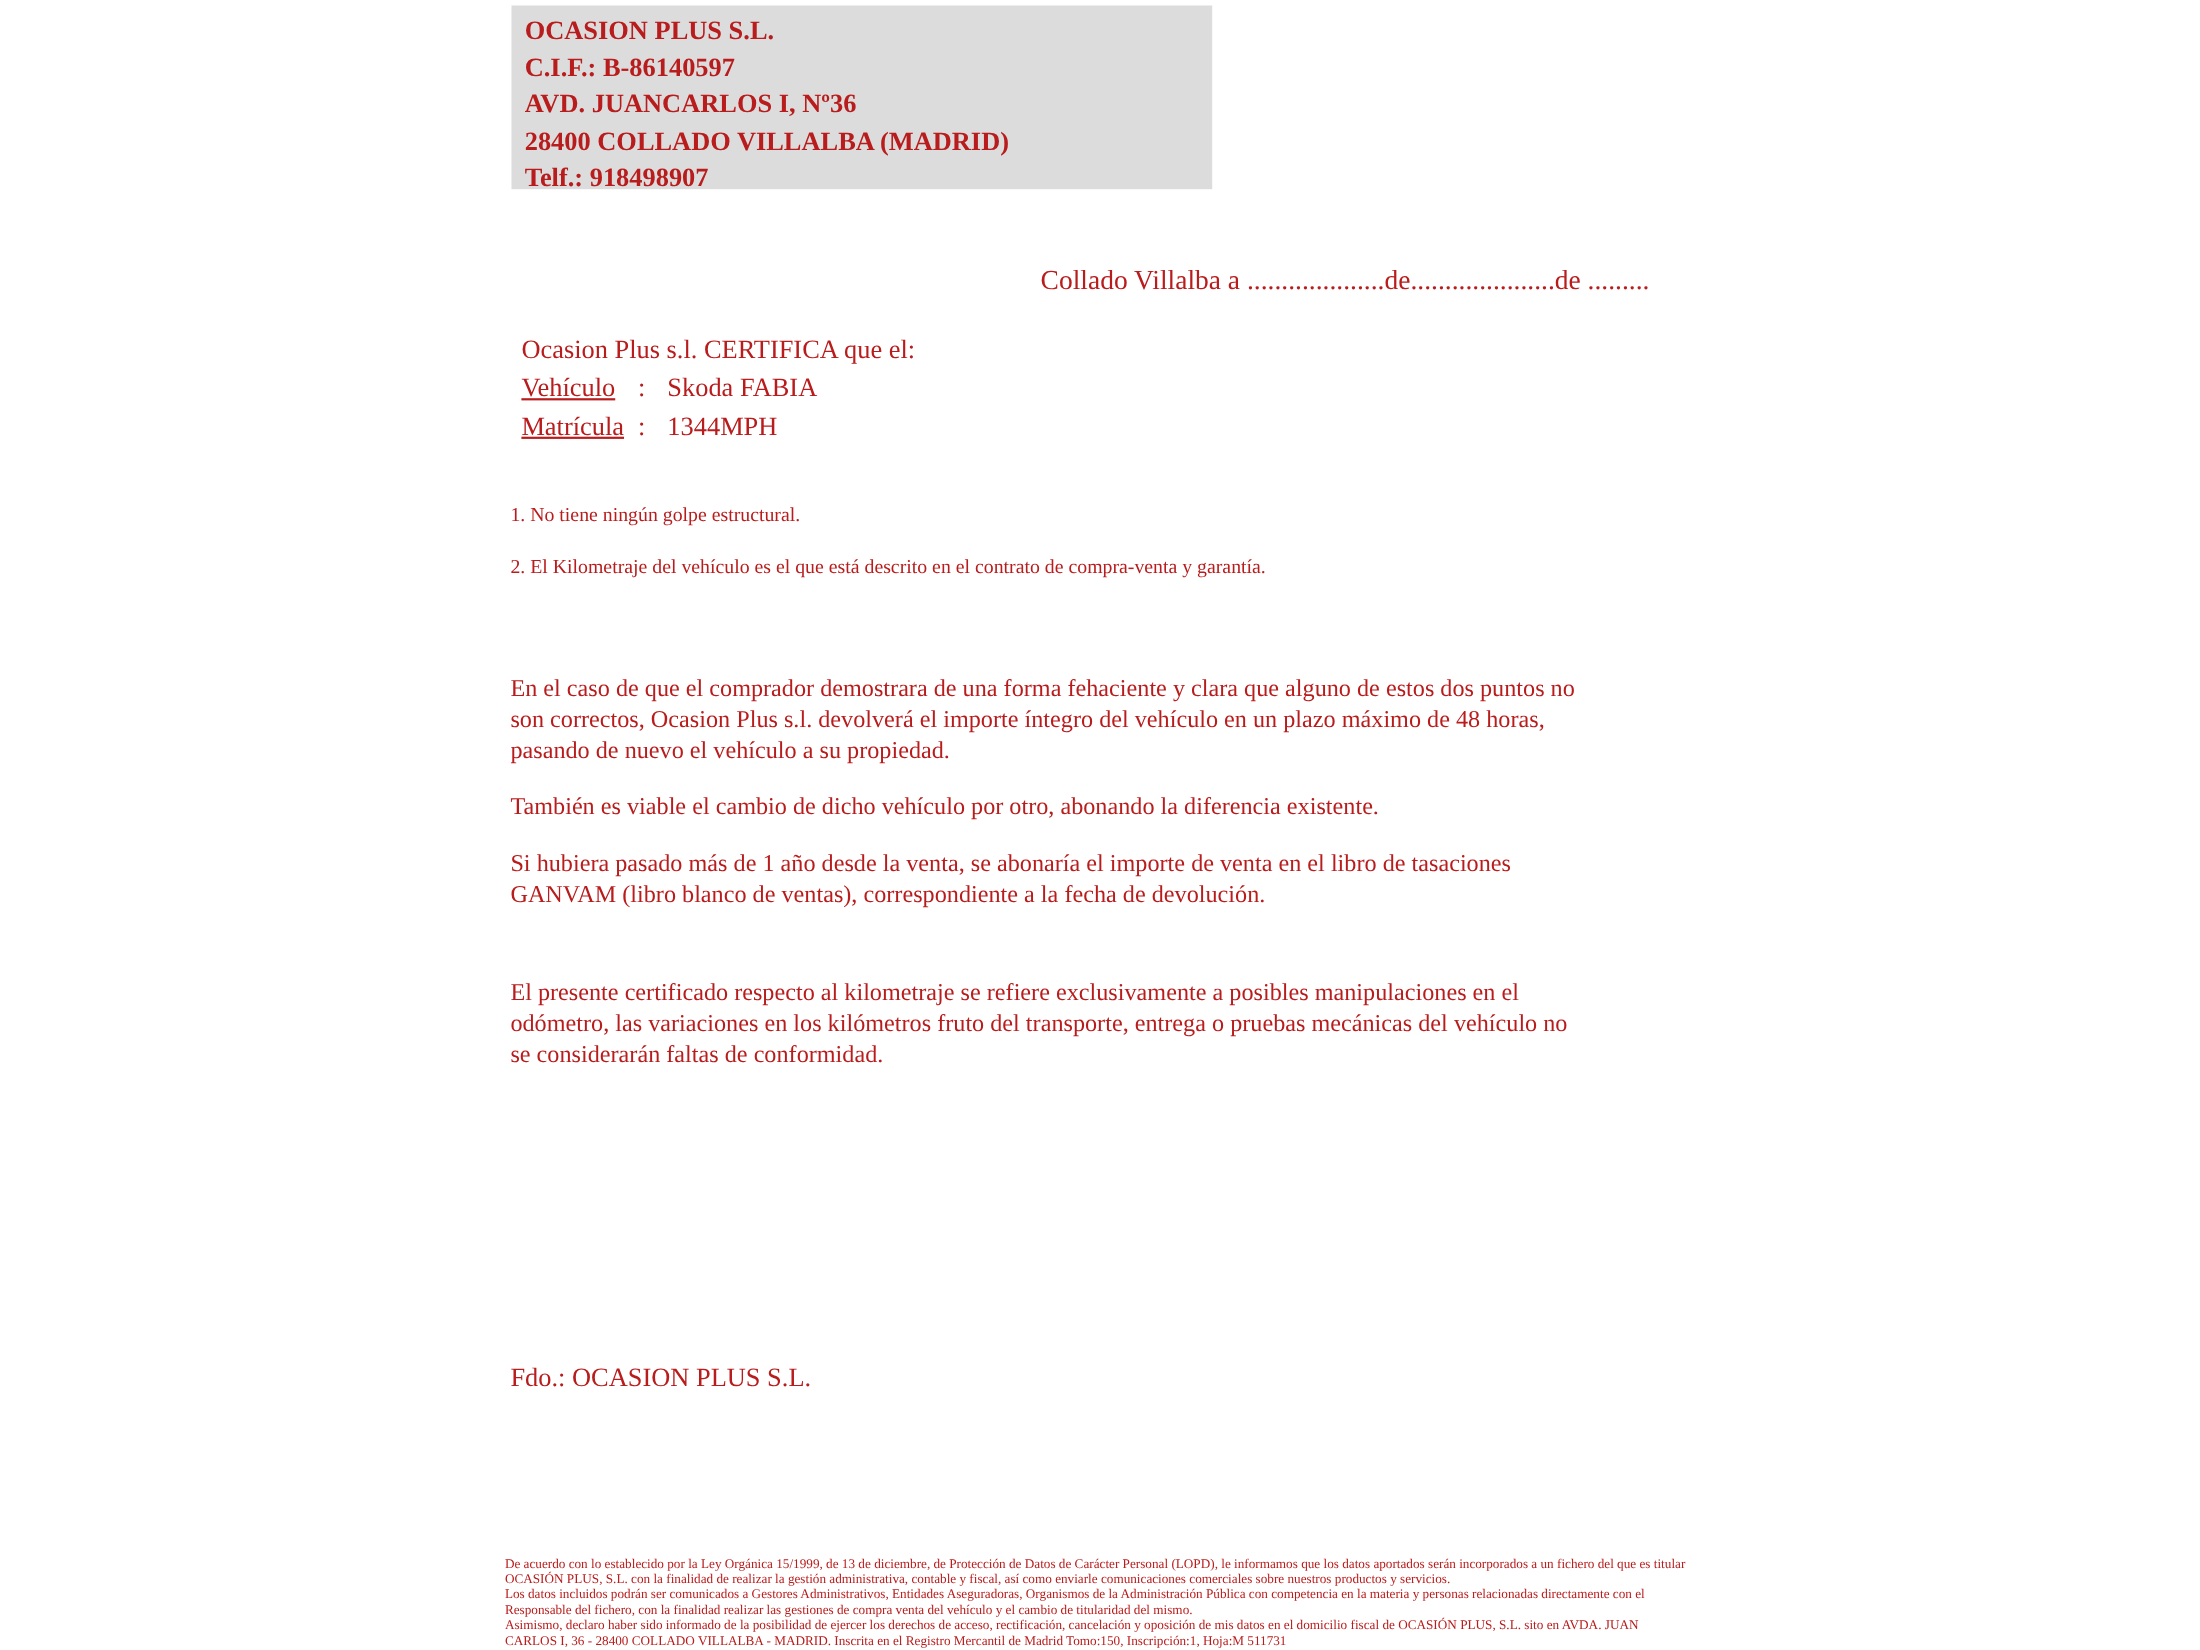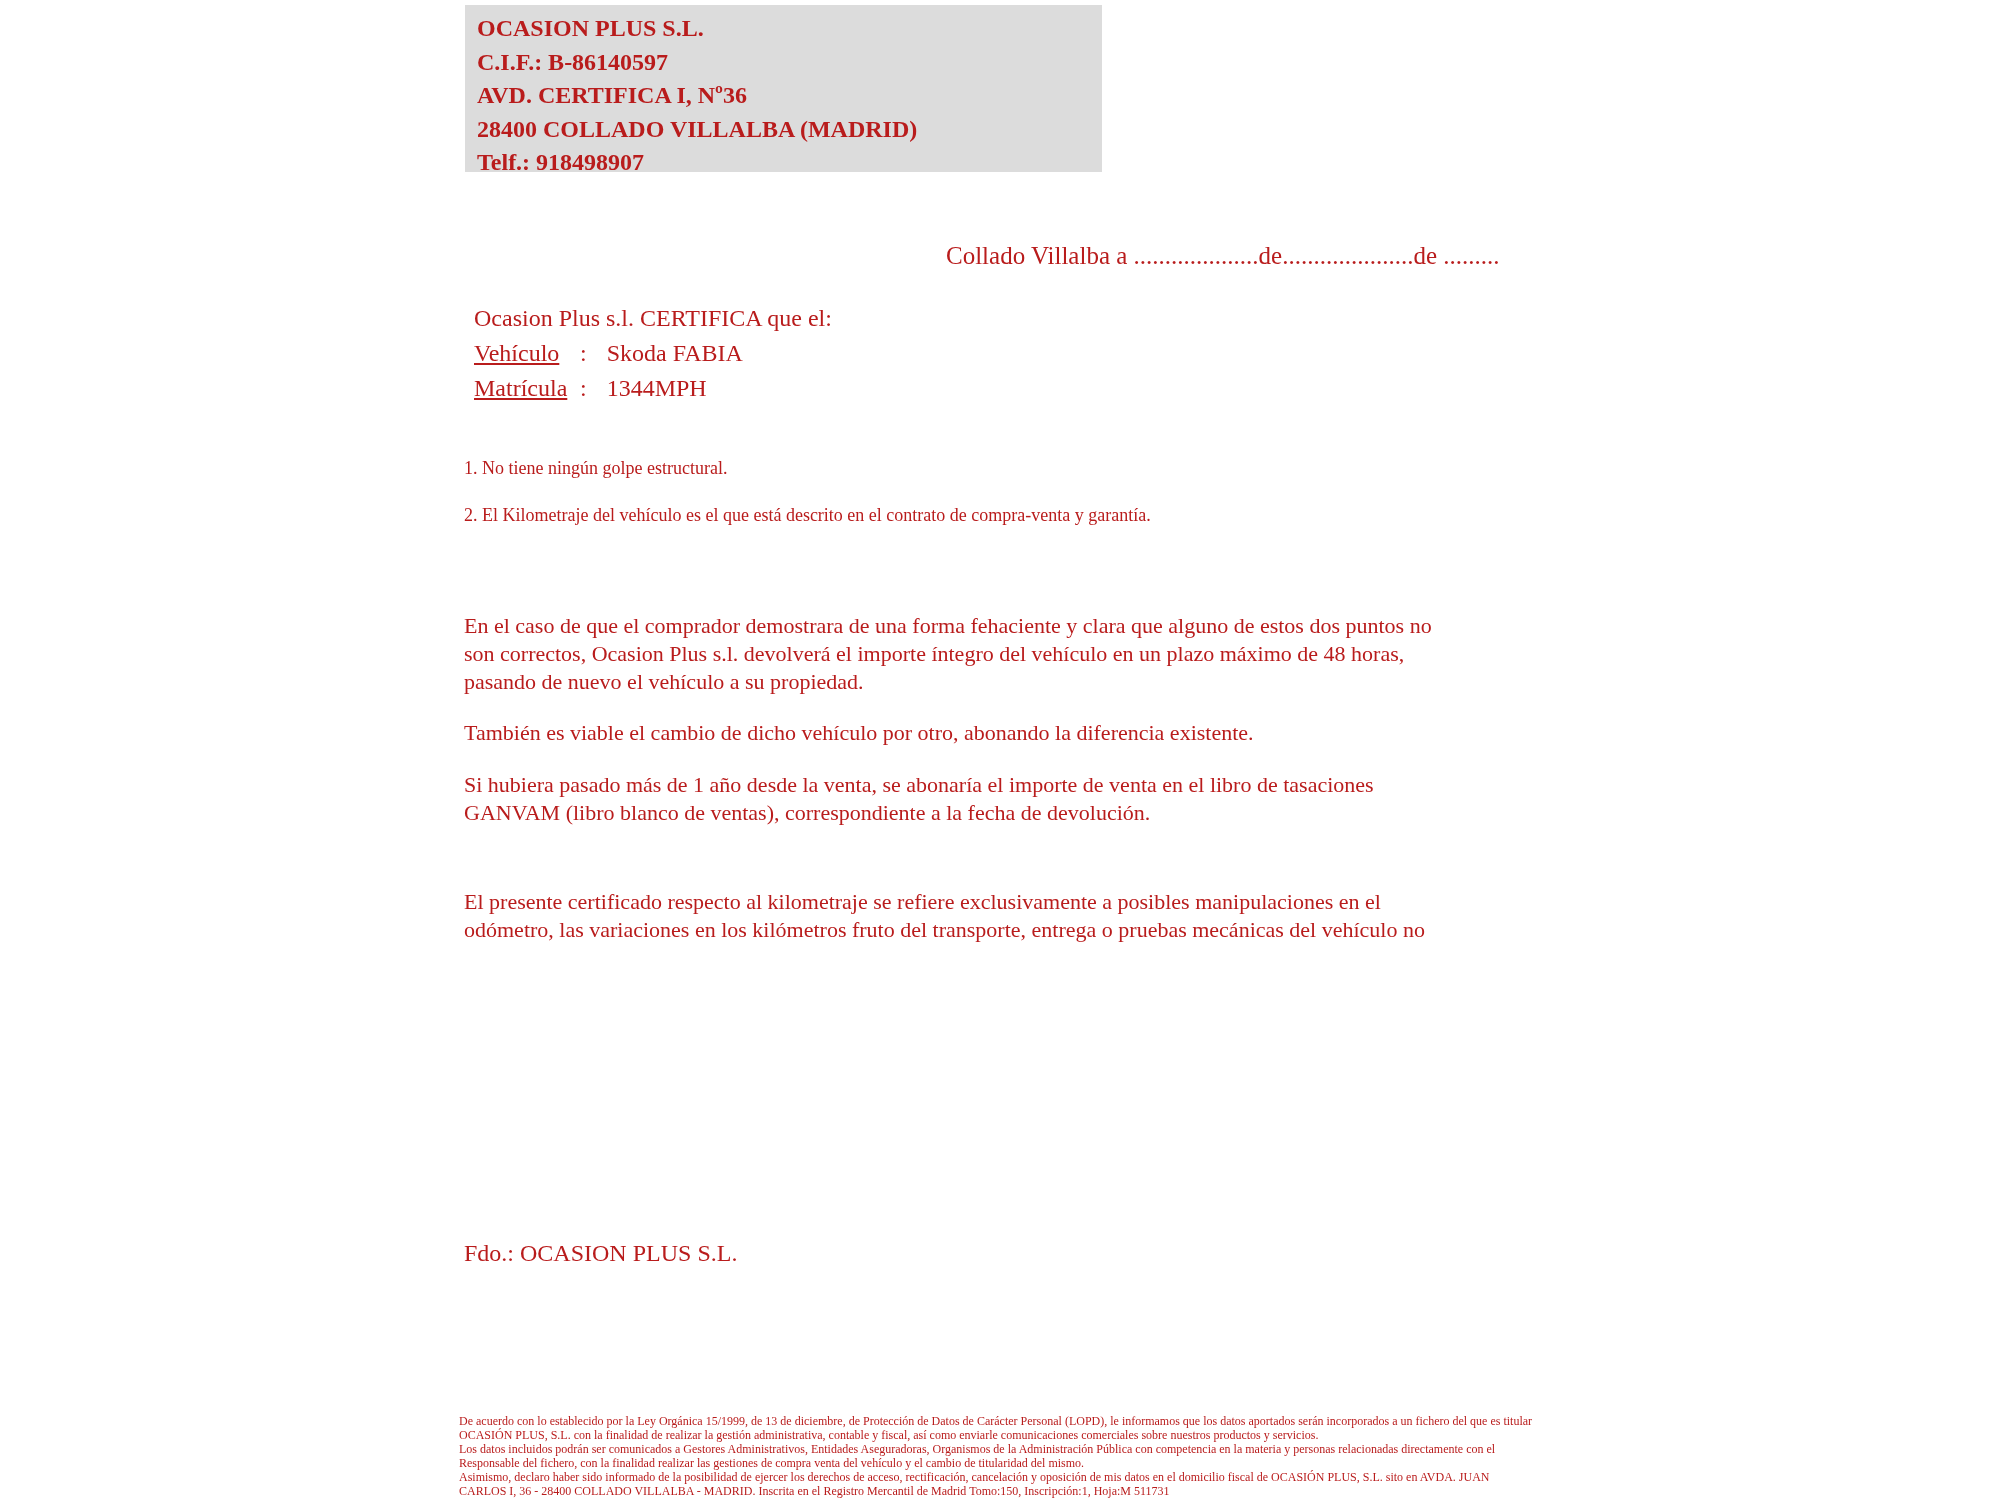--- a/index.html
+++ b/index.html
@@ -97,21 +97,21 @@
   }
 </style>
 </head>
 <body style="background: rgb(255, 255, 255);">
 
 <div class="doc">
 
   <div class="header-box" style="background: rgb(220, 220, 220);">
     <div>OCASION PLUS S.L.</div>
     <div>C.I.F.: B-86140597</div>
-    <div>AVD. CERTIFICA I, Nº36</div>
+    <div>AVD. JUANCARLOS I, Nº36</div>
     <div>28400 COLLADO VILLALBA (MADRID)</div>
     <div>Telf.: 918498907</div>
   </div>
 
   <div class="date-line">Collado Villalba a ....................de.....................de .........</div>
 
   <div class="cert-block">
     <div>Ocasion Plus s.l. CERTIFICA que el:</div>
     <div class="field-row">
       <span class="f-label">Vehículo</span>
@@ -139,20 +139,21 @@
   </div>
 
   <div class="para para-ganvam">
     <div>Si hubiera pasado más de 1 año desde la venta, se abonaría el importe de venta en el libro de tasaciones</div>
     <div>GANVAM (libro blanco de ventas), correspondiente a la fecha de devolución.</div>
   </div>
 
   <div class="para para-odometer">
     <div>El presente certificado respecto al kilometraje se refiere exclusivamente a posibles manipulaciones en el</div>
     <div>odómetro, las variaciones en los kilómetros fruto del transporte, entrega o pruebas mecánicas del vehículo no</div>
+    <div>se considerarán faltas de conformidad.</div>
   </div>
 
   <div class="signature">Fdo.: OCASION PLUS S.L.</div>
 
   <div class="legal-footer">
     <div>De acuerdo con lo establecido por la Ley Orgánica 15/1999, de 13 de diciembre, de Protección de Datos de Carácter Personal (LOPD), le informamos que los datos aportados serán incorporados a un fichero del que es titular</div>
     <div>OCASIÓN PLUS, S.L. con la finalidad de realizar la gestión administrativa, contable y fiscal, así como enviarle comunicaciones comerciales sobre nuestros productos y servicios.</div>
     <div>Los datos incluidos podrán ser comunicados a Gestores Administrativos, Entidades Aseguradoras, Organismos de la Administración Pública con competencia en la materia y personas relacionadas directamente con el</div>
     <div>Responsable del fichero, con la finalidad realizar las gestiones de compra venta del vehículo y el cambio de titularidad del mismo.</div>
     <div>Asimismo, declaro haber sido informado de la posibilidad de ejercer los derechos de acceso, rectificación, cancelación y oposición de mis datos en el domicilio fiscal de OCASIÓN PLUS, S.L. sito en AVDA. JUAN</div>

